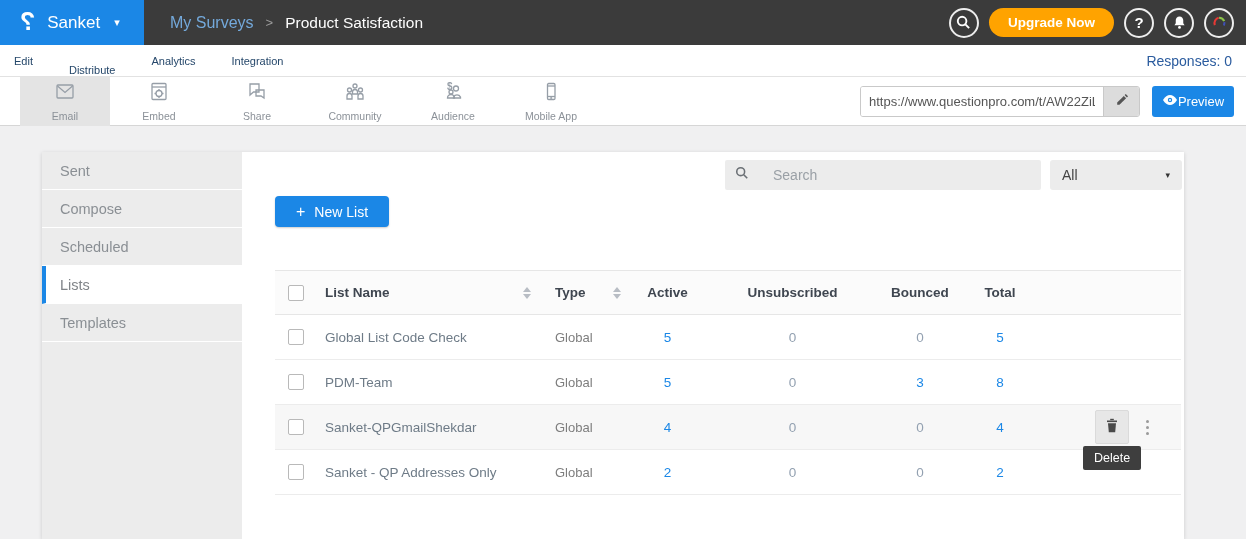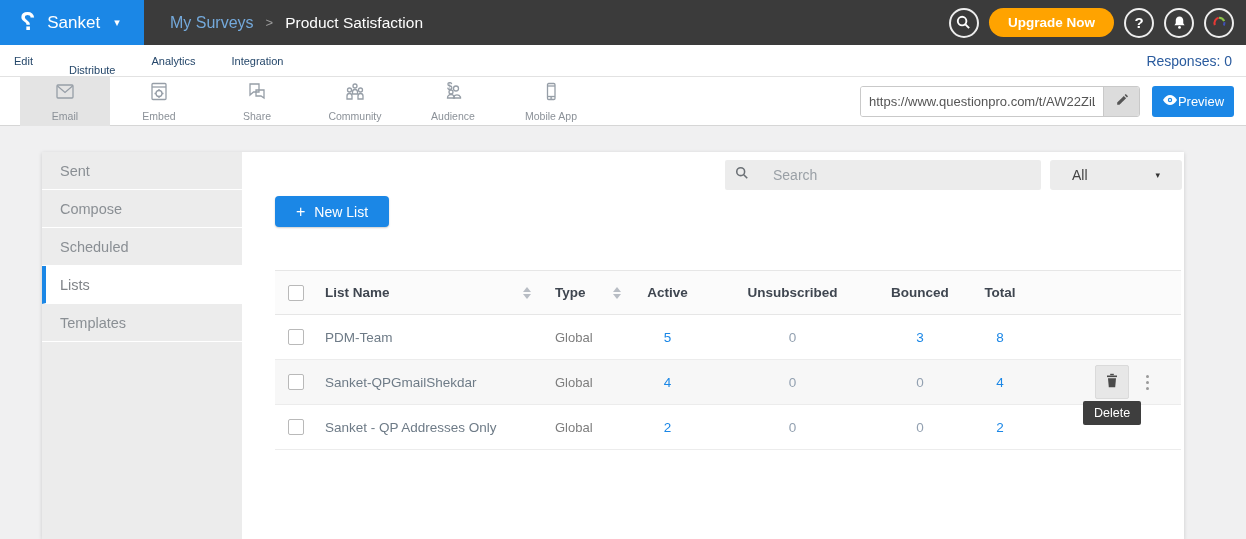--- a/index.html
+++ b/index.html
@@ -43,21 +43,21 @@
   
   .card { position:absolute; left:42px; top:152px; width:1142px; height:387px; background:#fff; box-shadow:0 1px 4px rgba(0,0,0,0.15); }
   .side { position:absolute; left:0; top:0; width:200px; height:387px; background:#ececec; }
   .side-item { height:38px; display:flex; align-items:center; padding-left:18px; color:#8a8f94; font-size:14.5px; background:#ececec; border-bottom:1px solid #fff; cursor:pointer; }
   .side-item.active { background:#fff; border-left:4px solid #1b87e6; padding-left:14px; color:#808488; }
 
   .main { position:absolute; left:200px; top:0; width:942px; height:387px; background:#fff; }
   .search-box { position:absolute; left:483px; top:8px; width:316px; height:30px; background:#ececec; border-radius:2px; display:flex; align-items:center; padding:0 10px; gap:24px; }
   .search-box input { flex:1; border:none; outline:none; background:transparent; font-size:14px; color:#555; font-family:"Liberation Sans",sans-serif; }
   .search-box input::placeholder { color:#9aa0a6; }
-  .all-dd { position:absolute; left:808px; top:8px; width:132px; height:30px; background:#ececec; border-radius:3px; display:flex; align-items:center; justify-content:space-between; padding:0 22px; font-size:14px; color:#444; cursor:pointer; }
+  .all-dd { position:absolute; left:808px; top:8px; width:132px; height:30px; background:#ececec; border-radius:3px; display:flex; align-items:center; justify-content:space-between; padding:0 12px; font-size:14px; color:#444; cursor:pointer; }
   .all-caret { font-size:9px; color:#333; }
   .new-list-btn { position:absolute; left:33px; top:44px; height:31px; padding:0 21px; background:#1b87e6; border:none; border-radius:4px; color:#fff; font-size:14px; font-family:"Liberation Sans",sans-serif; display:flex; align-items:center; gap:9px; cursor:pointer; box-shadow:0 1px 2px rgba(0,0,0,0.2); }
   .plus { font-size:16px; line-height:1; }
 
   
   .lists-table { position:absolute; left:33px; top:118px; width:906px; border-collapse:collapse; table-layout:fixed; }
   .lists-table col.c-check { width:40px; } .lists-table col.c-name { width:230px; }
   .lists-table col.c-type { width:90px; } .lists-table col.c-active { width:65px; }
   .lists-table col.c-unsub { width:185px; } .lists-table col.c-bounce { width:70px; }
   .lists-table col.c-total { width:90px; } .lists-table col.c-act { width:136px; }
@@ -278,20 +278,32 @@
             <th>Bounced</th>
             <th>Total</th>
             <th></th>
           </tr>
         </thead>
         <tbody>
           <tr>
             <td class="cell-check">
                 <div class="checkbox"></div>
               </td>
+            <td class="cell-name">Global List Code Check</td>
+            <td class="cell-type">Global</td>
+            <td class="num">5</td>
+            <td class="num muted">0</td>
+            <td class="num muted">0</td>
+            <td class="num">5</td>
+            <td></td>
+          </tr>
+          <tr>
+            <td class="cell-check">
+                <div class="checkbox"></div>
+              </td>
             <td class="cell-name">PDM-Team</td>
             <td class="cell-type">Global</td>
             <td class="num">5</td>
             <td class="num muted">0</td>
             <td class="num">3</td>
             <td class="num">8</td>
             <td></td>
           </tr>
           <tr class="hover-row">
             <td class="cell-check">

